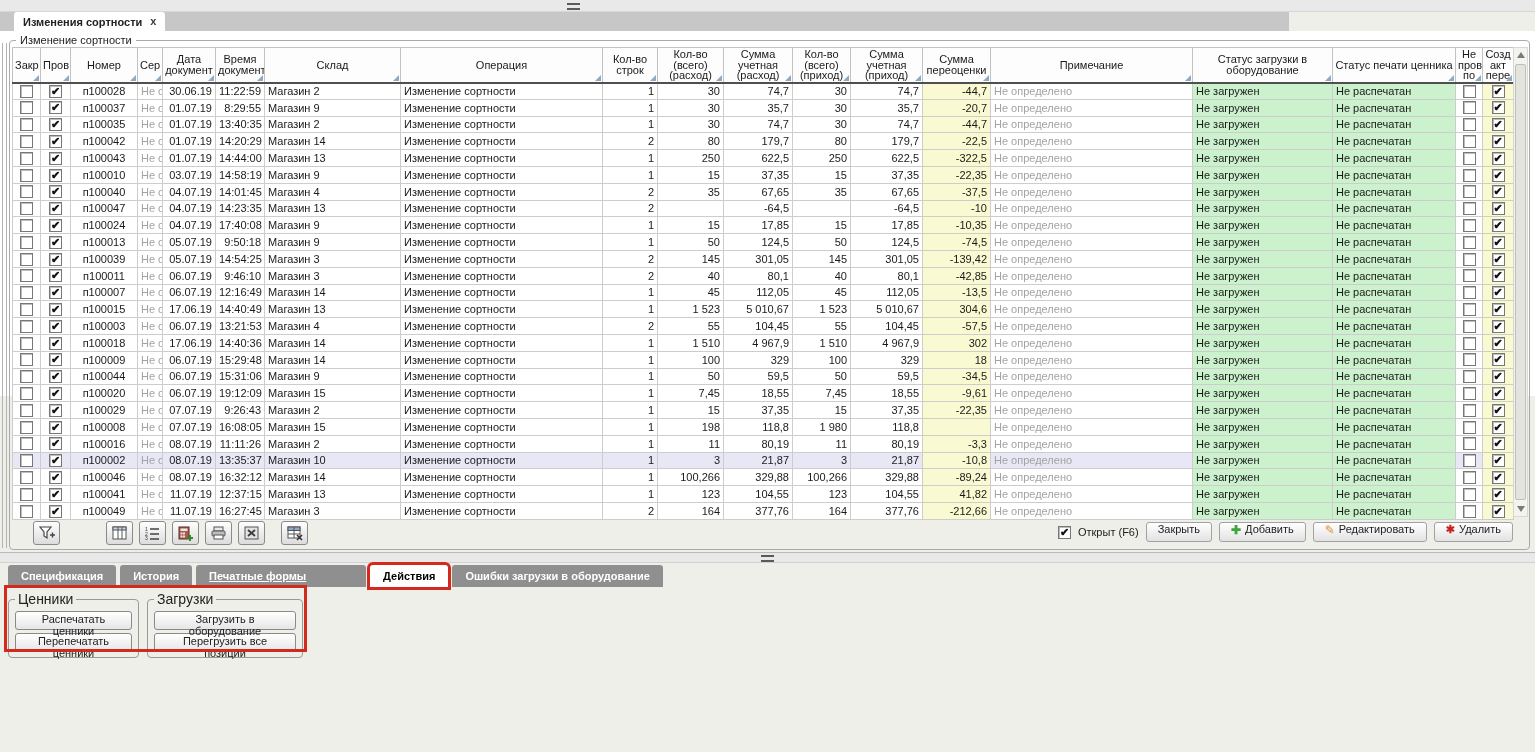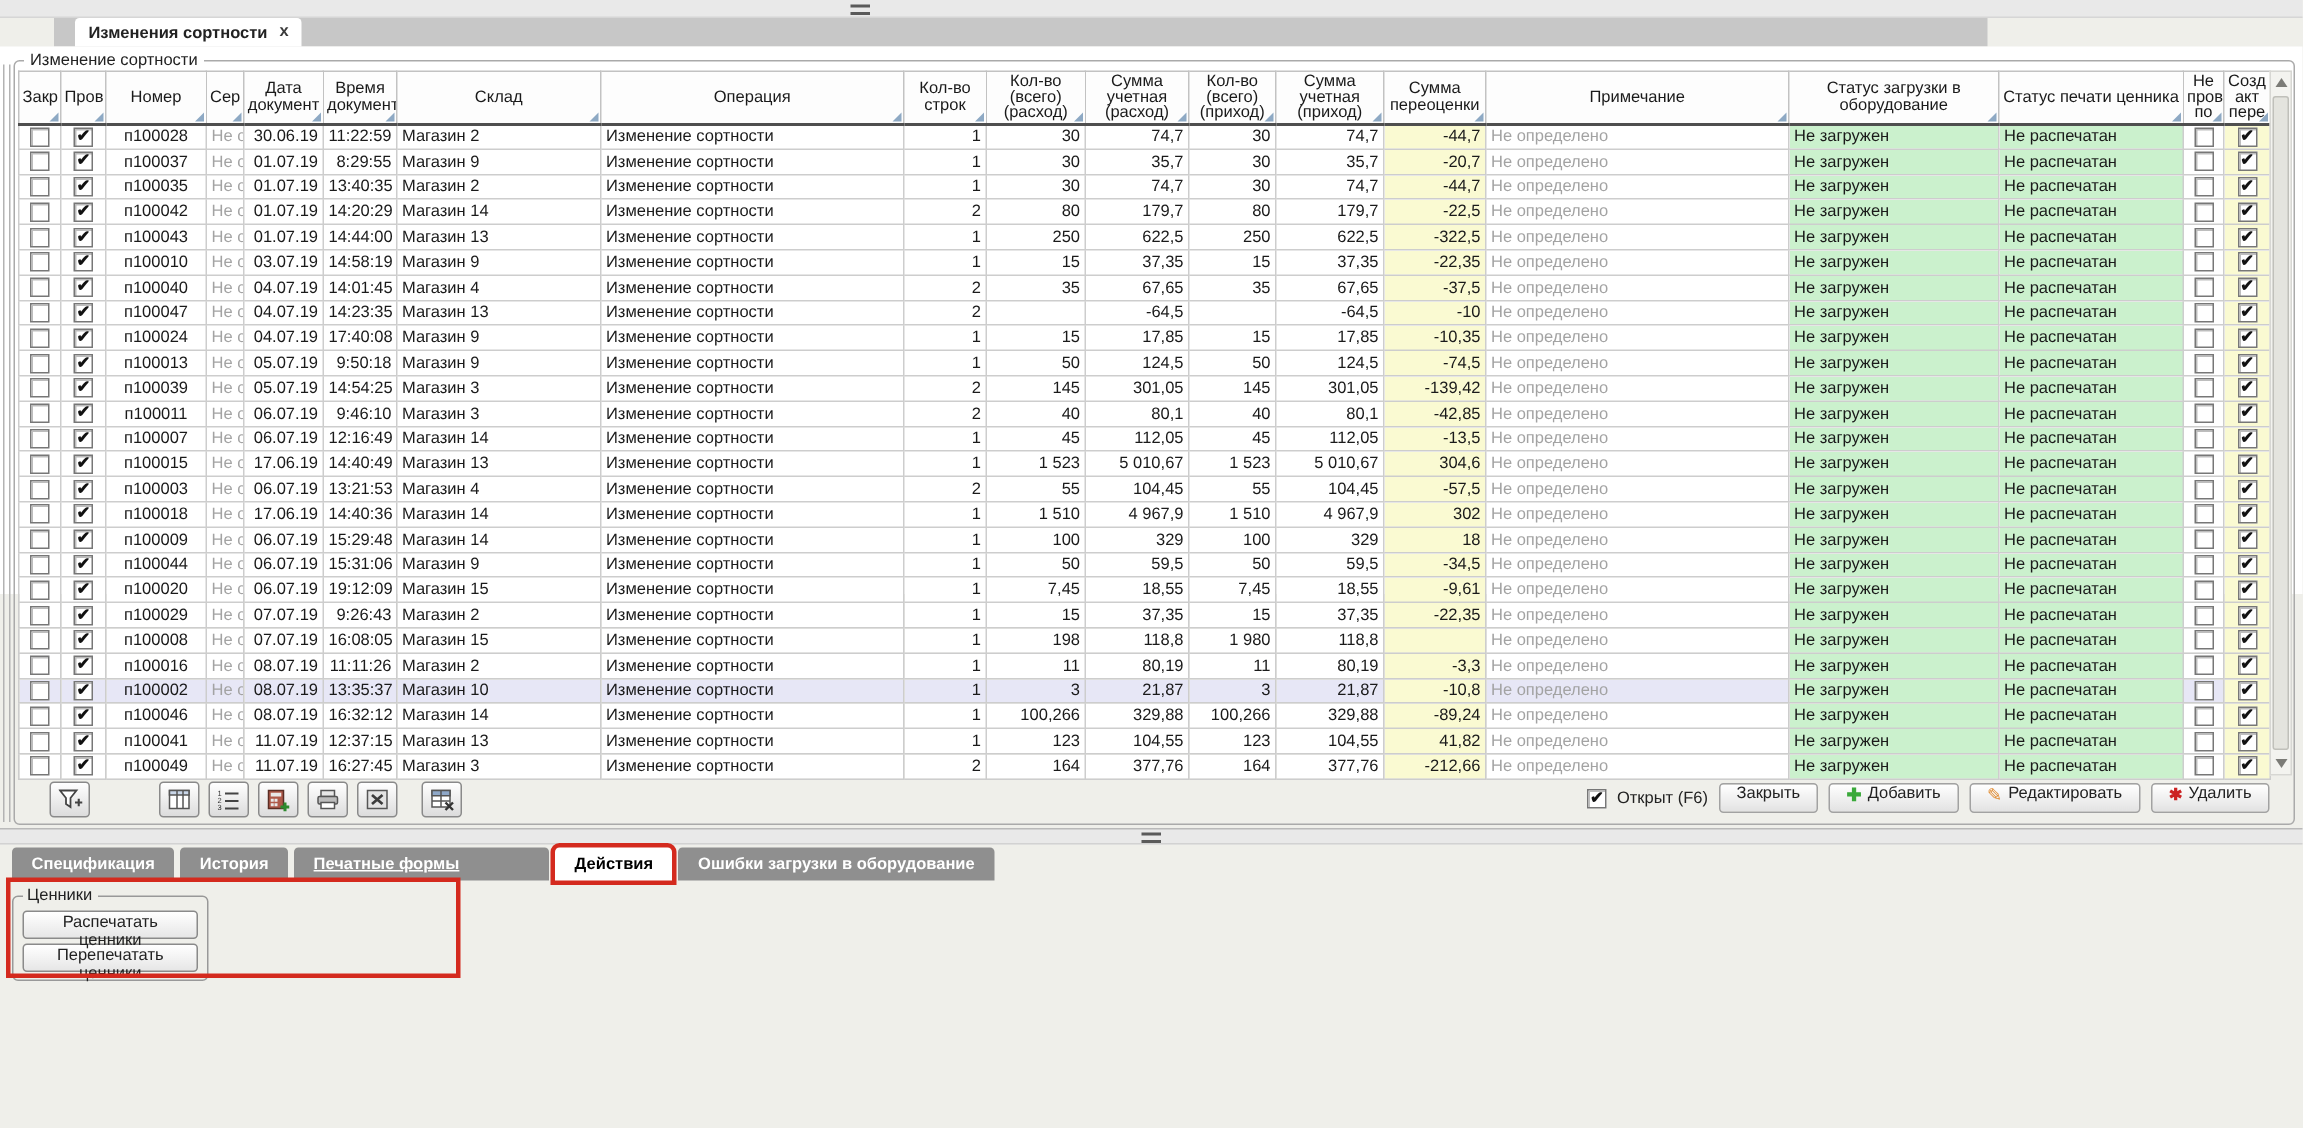--- a/index.html
+++ b/index.html
@@ -3,21 +3,21 @@
 <meta charset="utf-8">
 <style>
   html,body{margin:0;padding:0;width:1535px;height:752px;overflow:hidden;
     font-family:"Liberation Sans",sans-serif;background:#efefea;}
   *{box-sizing:border-box;}
 
   
   .top-strip{position:absolute;left:0;top:0;width:1535px;height:12px;background:#e9e9e9;border-bottom:1px solid #d6d6d6;}
   .grip{width:13px;height:7px;border-top:2px solid #5a5a5a;border-bottom:2px solid #5a5a5a;}
   .top-strip .grip{position:absolute;left:567px;top:3px;}
-  .top-tabbar{position:absolute;left:0;top:12px;width:1289px;height:19px;background:#c7c7c7;margin-left:36px;}
+  .top-tabbar{position:absolute;left:0;top:12px;width:1289px;height:19px;background:#c7c7c7;}
   .top-tab{position:absolute;left:14px;top:0;height:19px;background:#fff;display:flex;align-items:center;gap:8px;
     padding:0 9px;font-size:11px;font-weight:bold;color:#222;border-radius:3px 3px 0 0;}
   .close-x{font-weight:bold;color:#3a3a3a;font-size:11px;line-height:11px;cursor:pointer;}
 
   
   .main-panel{position:absolute;left:0;top:31px;width:1535px;height:365px;background:#fff;}
   .groupbox-border{position:absolute;left:9px;top:9px;width:1521px;height:510px;border:1px solid #aaa;border-radius:4px;}
   .group-label{position:absolute;left:16px;top:3px;background:#fff;padding:0 4px;font-size:11px;color:#222;}
   .left-splitter{position:absolute;left:2px;top:12px;width:5px;height:505px;border-left:1px solid #b3b3b3;border-right:1px solid #b3b3b3;}
 
@@ -68,21 +68,21 @@
   .bottom-tabs{position:absolute;left:8px;top:565px;display:flex;gap:4px;align-items:flex-end;}
   .btab{background:#8f8f8f;color:#fff;font-weight:bold;font-size:11px;padding:5px 13px;
      border-radius:3px 3px 0 0;white-space:nowrap;cursor:pointer;}
   .btab.wide{padding:5px 13px;min-width:170px;text-align:left;text-decoration:underline;}
   .btab.active{background:#fff;color:#000;box-shadow:0 0 0 3px #d42a1e;position:relative;z-index:2;}
 
   
   .action-area{position:absolute;left:0;top:588px;width:1535px;height:80px;}
   .red-box{position:absolute;left:4px;top:-3px;width:303px;height:67px;border:3px solid #d42a1e;pointer-events:none;z-index:3;}
   fieldset{position:absolute;top:3px;margin:0;padding:1px 6px 5px;border:1px solid #999;border-radius:4px;background:transparent;}
-  legend{font-size:11px;color:#222;padding:0 3px;}
+  legend{font-size:14px;color:#222;padding:0 3px;}
   .fs-tsenniki{left:8px;width:131px;}
   .fs-zagruzki{left:147px;width:156px;}
   .pbtn{display:block;width:100%;height:19px;margin:3px 0 0;font-size:11px;color:#222;font-family:"Liberation Sans",sans-serif;
      border:1px solid #8a8a8a;border-radius:3px;background:linear-gradient(#ffffff,#e6e6e6);cursor:pointer;}
 </style>
 </head>
 <body>
 
 <div class="top-strip">
   <div class="grip"></div>
@@ -796,13 +796,18 @@
     <div class="btab">Ошибки загрузки в оборудование</div>
   </div>
 
 <div class="action-area">
   <div class="red-box"></div>
 <fieldset class="fs-tsenniki">
     <legend>Ценники</legend>
   <button class="pbtn">Распечатать ценники</button>
       <button class="pbtn">Перепечатать ценники</button>
     </fieldset>
+    <fieldset class="fs-zagruzki">
+    <legend>Загрузки</legend>
+  <button class="pbtn">Загрузить в оборудование</button>
+      <button class="pbtn">Перегрузить все позиции</button>
+    </fieldset>
   </div>
 
 </body></html>

